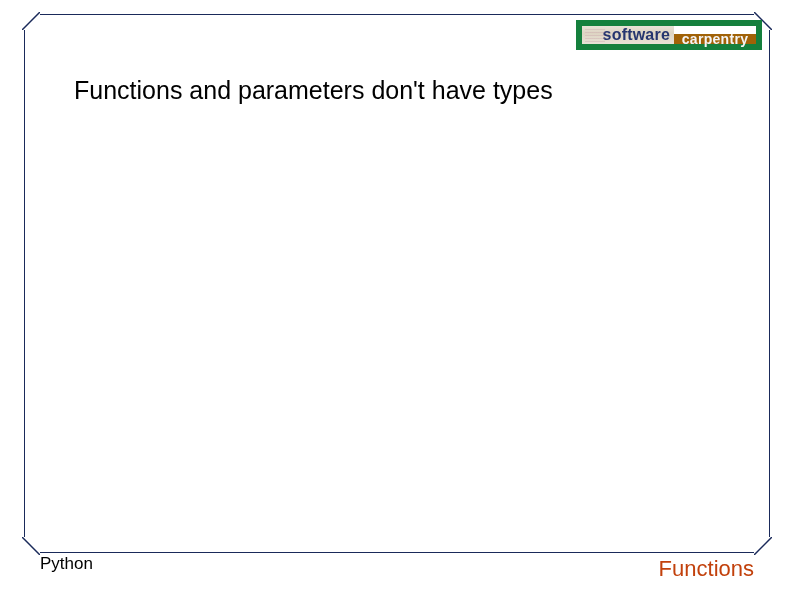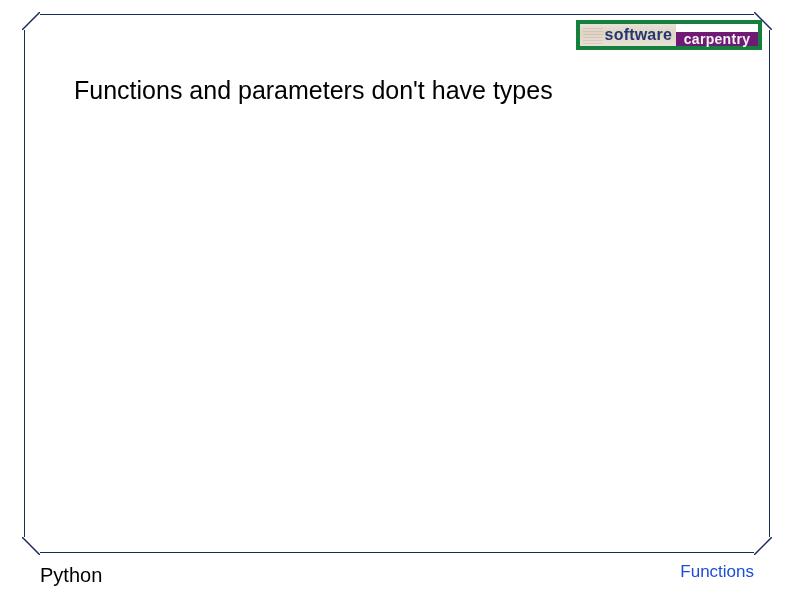--- a/index.html
+++ b/index.html
@@ -31,21 +31,21 @@
   .cut.tr { top: 12px; right: 22px; }
   .cut.bl { bottom: 40px; left: 22px; }
   .cut.br { bottom: 40px; right: 22px; }
 
   .logo {
     position: absolute;
     top: 20px;
     right: 32px;
     width: 186px;
     height: 30px;
-    border: 4px solid #15803d;
+    border: 6px solid #15803d;
     background: #fff;
     display: flex;
     align-items: stretch;
   }
   .logo-left {
     flex: 1;
     background: linear-gradient(#e8e2d6,#ddd4c2 40%,#e8e2d6);
     position: relative;
     display:flex;
     align-items:center;
@@ -60,21 +60,21 @@
   }
   .logo-left::before{
     content:"";
     position:absolute;
     left:3px; top:2px; bottom:2px; width:20px;
     background: repeating-linear-gradient(0deg,#b89,#b89 1px,transparent 1px,transparent 3px);
     opacity:.25;
   }
   .logo-right {
     width: 82px;
-    background: #701a75;
+    background: #a16207;
     display:flex;
     align-items:center;
     justify-content:center;
     margin-top:8px;
   }
   .logo-right-text {
     font-size: 14px;
     font-weight: bold;
     color: #f5f5f5;
     letter-spacing: .3px;
@@ -84,31 +84,31 @@
     position: absolute;
     top: 76px;
     left: 74px;
     font-size: 25px;
     color: #000;
     font-weight: 400;
   }
 
   .footer-left {
     position: absolute;
-    bottom: 8px;
+    bottom: 21px;
     left: 40px;
-    font-size: 20px;
+    font-size: 17px;
     color: #000;
   }
   .footer-right {
     position: absolute;
     bottom: 13px;
     right: 40px;
-    font-size: 17px;
-    color: #1d4ed8;
+    font-size: 22px;
+    color: #c2410c;
   }
 </style>
 </head>
 <body>
 
 <div class="slide-frame"></div>
 
 <div class="cut tl">
   <svg width="18" height="18">
       <polygon points="0,0 18,0 0,18" fill="#fff"></polygon>

